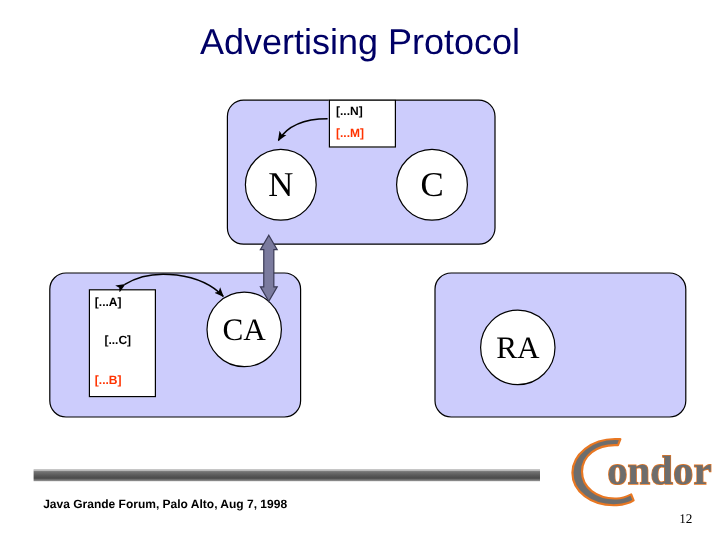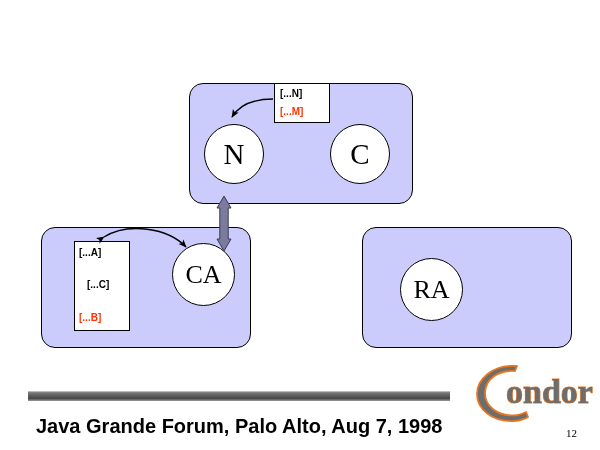--- a/index.html
+++ b/index.html
@@ -119,21 +119,21 @@
     height: 9px;
     background: linear-gradient(to bottom,
       #8a8a8a 0%, #6f6f6f 18%, #5a5a5a 45%, #4a4a4a 72%, #9a9a9a 100%);
     border-top: 1px solid #b9b9b9;
   }
   #footer-text {
     position: absolute;
     left: 36px;
     top: 415px;
     font-family: "Liberation Sans", sans-serif;
-    font-size: 20px;
+    font-size: 10px;
     font-weight: bold;
     color: #000000;
     white-space: nowrap;
   }
   #page-number {
     position: absolute;
     left: 566px;
     top: 427px;
     font-family: "Liberation Serif", serif;
     font-size: 11px;
@@ -148,20 +148,21 @@
     top: 360px;
     width: 130px;
     height: 65px;
   }
 </style>
 </head>
 <body>
 
 <div id="slide">
 
+  <div class="slide-title">Advertising Protocol</div>
 
   <div class="group-box" id="box-top"></div>
   <div class="group-box" id="box-bl"></div>
   <div class="group-box" id="box-br"></div>
 
   <div class="agent-circle" id="circle-n">N</div>
   <div class="agent-circle" id="circle-c">C</div>
   <div class="agent-circle" id="circle-ra">RA</div>
   <div class="agent-circle" id="circle-ca">CA</div>
 

